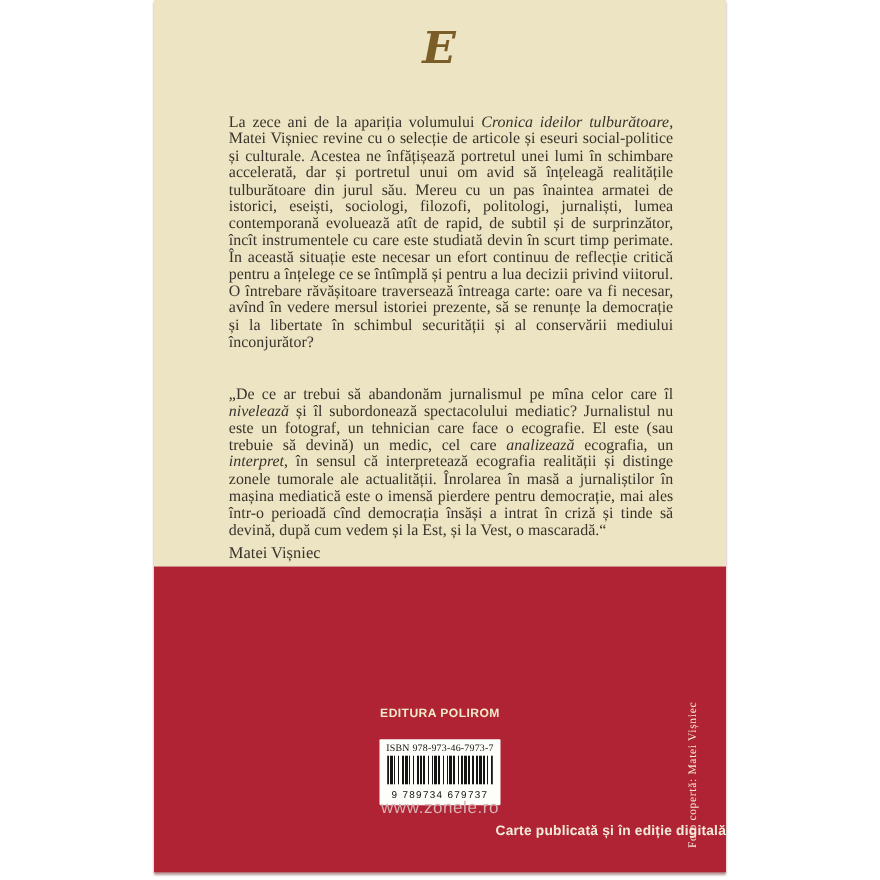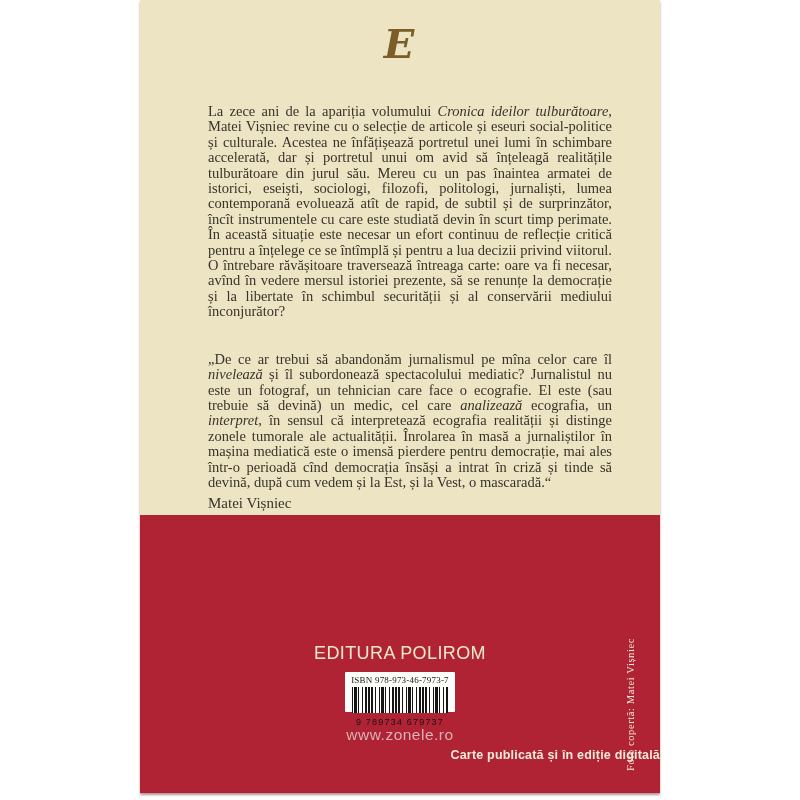--- a/index.html
+++ b/index.html
@@ -49,26 +49,26 @@
   .text-block p{margin:0;}
   .text-block p + p{margin-top:32px;}
   .text-block em{font-style:italic;}
   .signature{
     margin-top:6px;font-style:normal;
     color:var(--ink);font-size:15px;
   }
   
   .publisher-name{
     position:absolute;top:128px;left:0;right:0;text-align:center;
-    font-family:"Liberation Sans", sans-serif;font-weight:400;
-    font-size:18px;letter-spacing:.4px;color:var(--pale-yellow);
+    font-family:"Liberation Sans", sans-serif;font-weight:700;
+    font-size:11px;letter-spacing:.4px;color:var(--pale-yellow);
   }
   .isbn-box{
     position:absolute;top:157px;left:50%;transform:translateX(-50%);
-    width:110px;height:40px;background:#fdfdfa;border-radius:1px;
+    width:110px;height:60px;background:#fdfdfa;border-radius:1px;
     text-align:center;padding-top:3px;box-sizing:border-box;
   }
   .isbn-label{
     font-family:"Liberation Serif", serif;font-size:9px;letter-spacing:.2px;
     color:#141414;white-space:nowrap;
   }
   .barcode-bars{
     margin:2px 7px 0 7px;height:26px;
     background:repeating-linear-gradient(90deg,
       #141414 0 1.5px,#fdfdfa 1.5px 2.5px,

